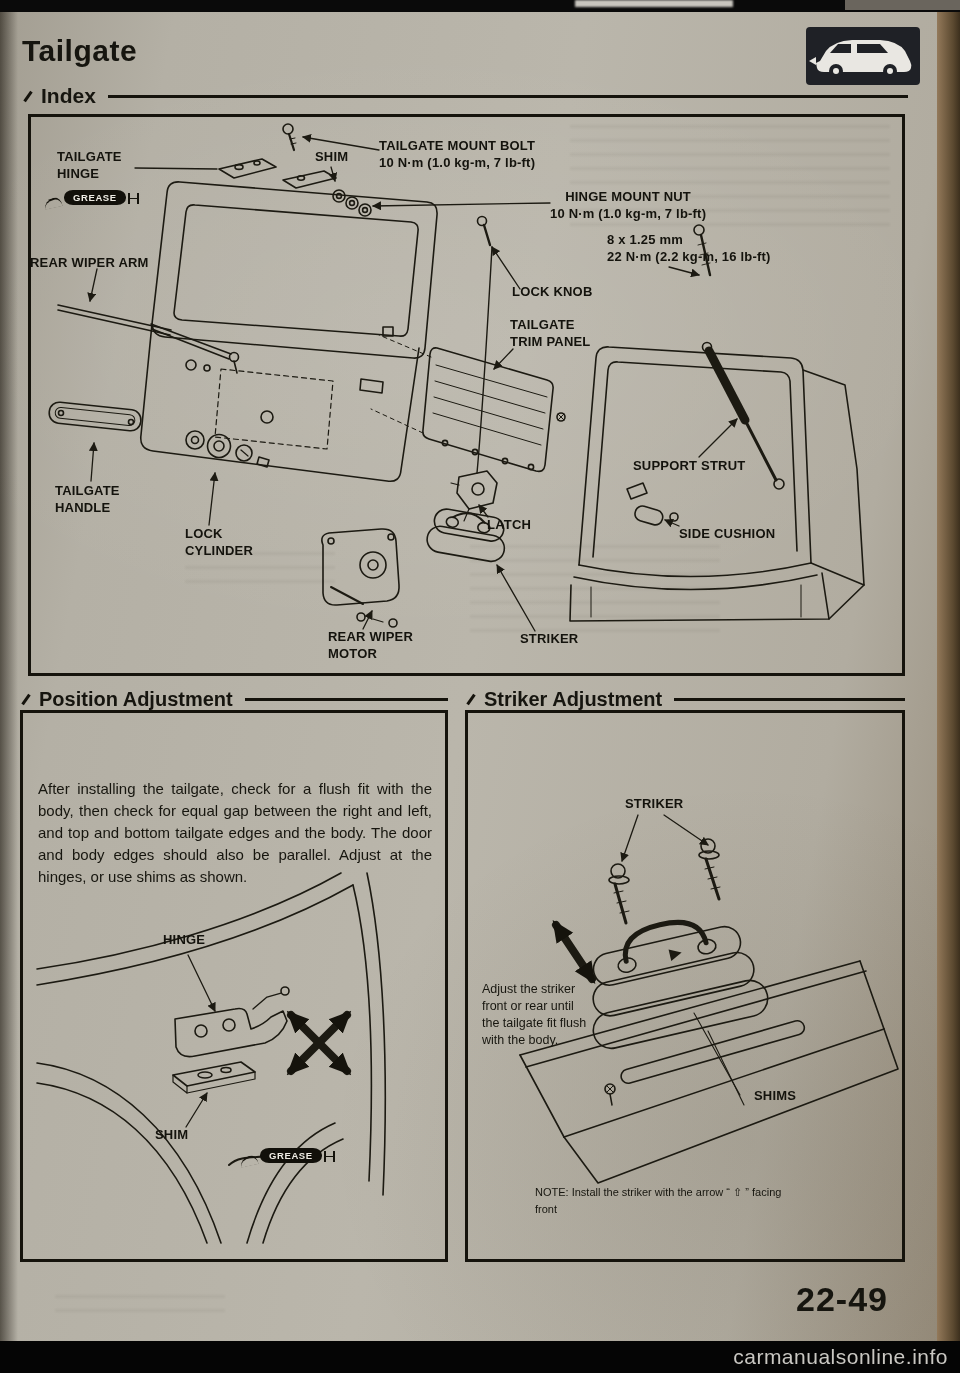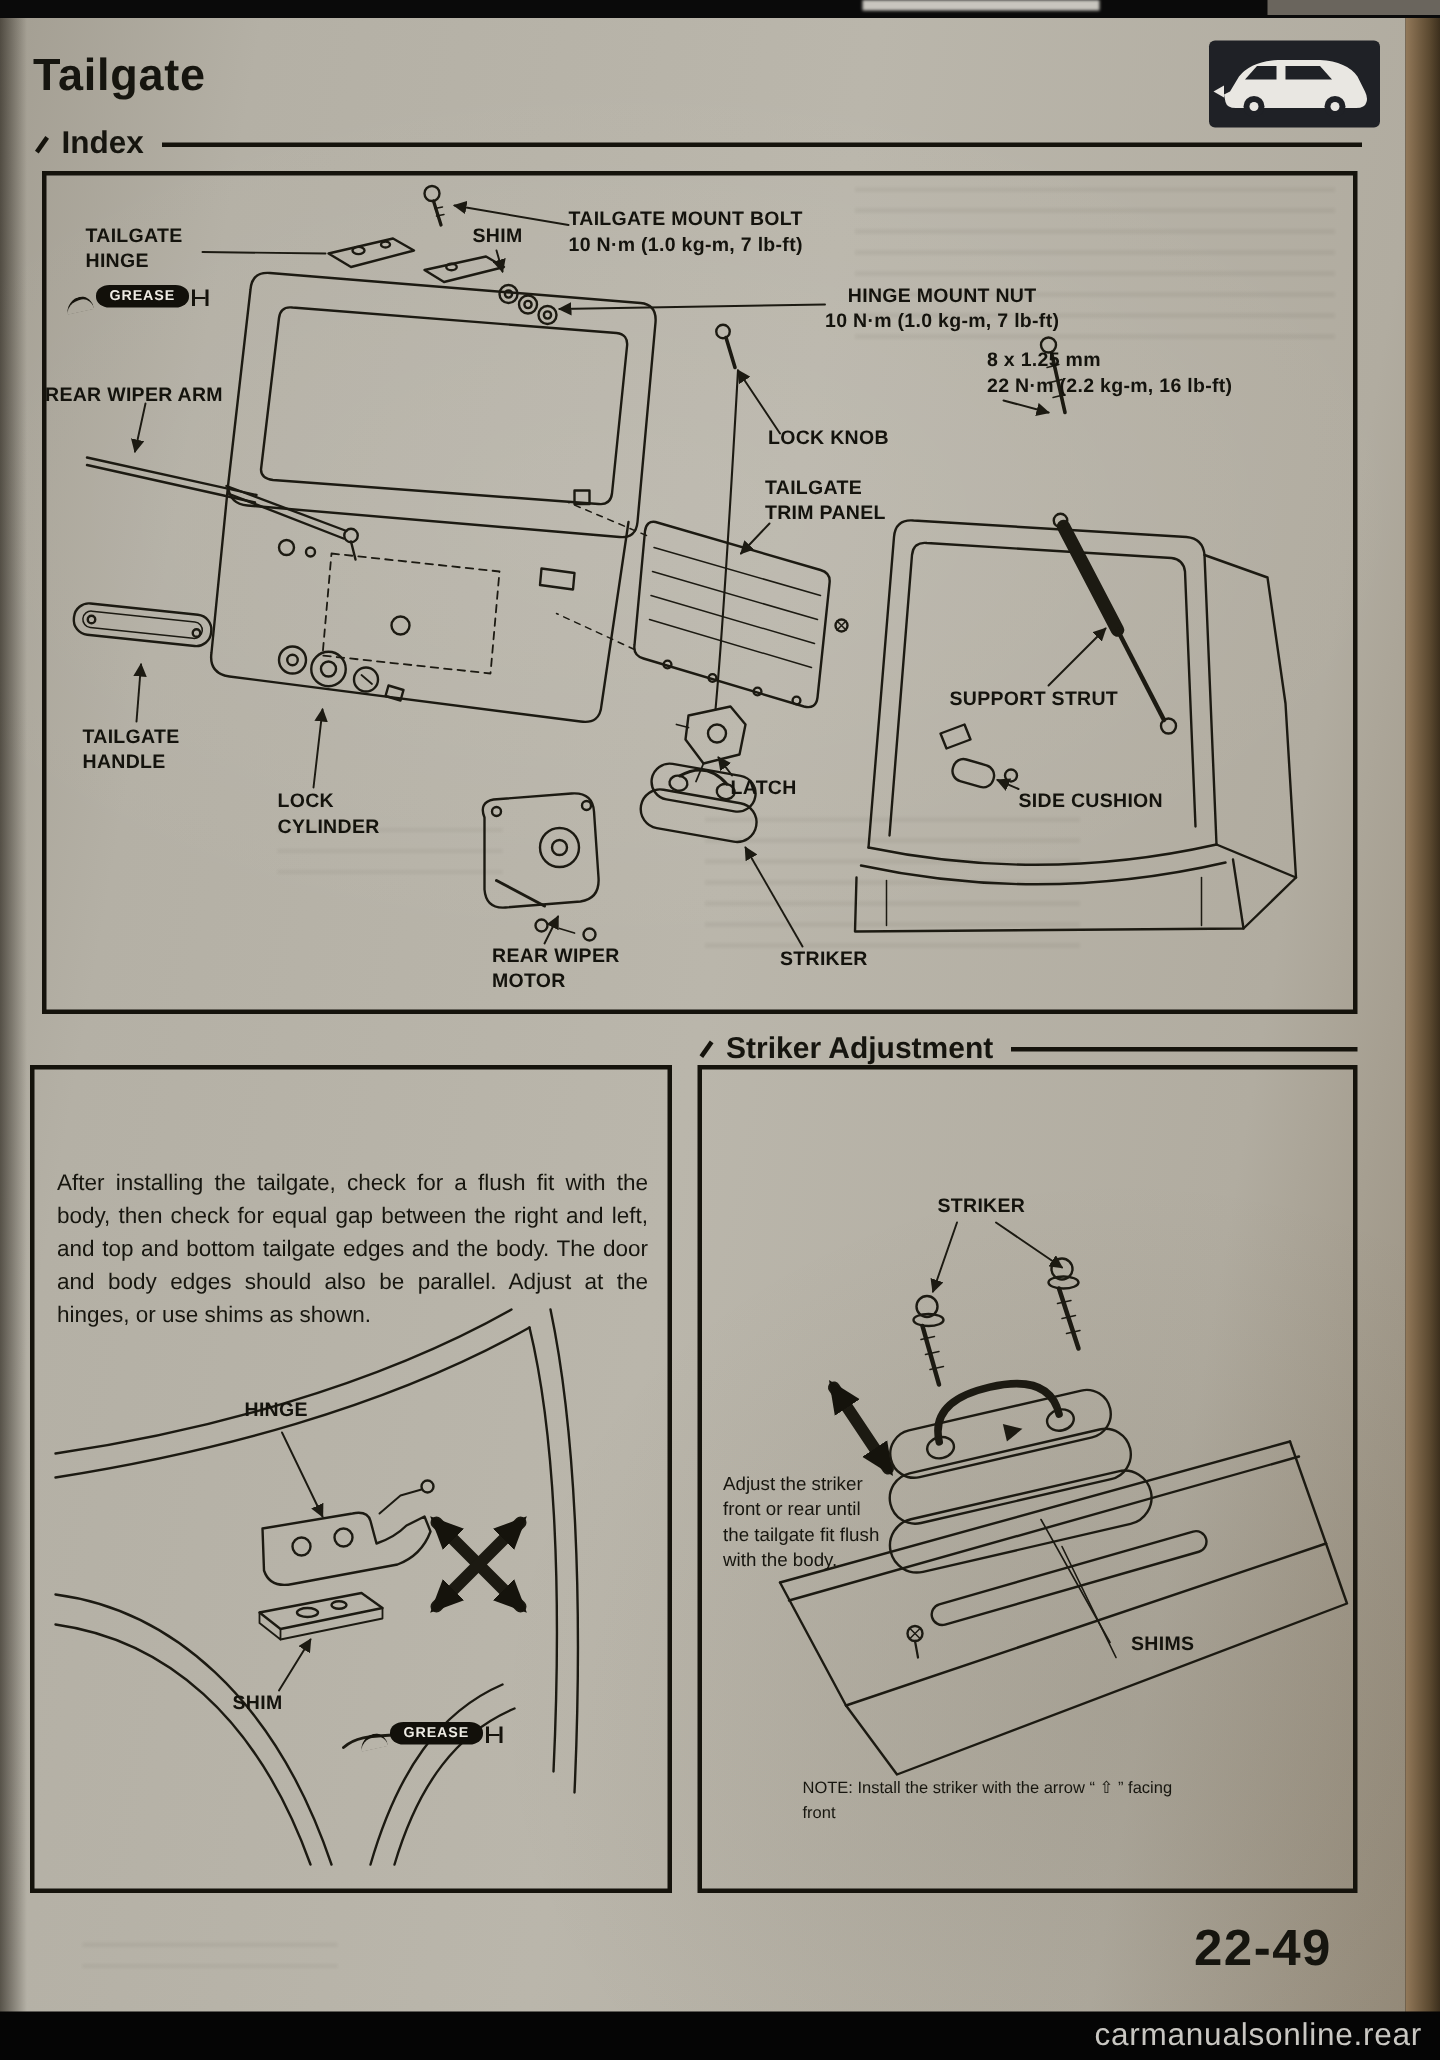--- a/index.html
+++ b/index.html
@@ -257,37 +257,42 @@
   </div>
 
   <div class="lbl" style="left:57px; top:148px;">TAILGATE
 HINGE</div>
   <div class="grease-tag" style="left:64px; top:190px;"><span>GREASE</span></div>
   <div class="lbl" style="left:315px; top:148px;">SHIM</div>
   <div class="lbl" style="left:379px; top:137px;">TAILGATE MOUNT BOLT
 10 N·m (1.0 kg-m, 7 lb-ft)</div>
   <div class="lbl" style="left:550px; top:188px;text-align:center;">HINGE MOUNT NUT
 10 N·m (1.0 kg-m, 7 lb-ft)</div>
-  <div class="lbl" style="left:658px; top:231px;">8 x 1.25 mm
+  <div class="lbl" style="left:607px; top:231px;">8 x 1.25 mm
 22 N·m (2.2 kg-m, 16 lb-ft)</div>
   <div class="lbl" style="left:30px; top:254px;">REAR WIPER ARM</div>
   <div class="lbl" style="left:512px; top:283px;">LOCK KNOB</div>
   <div class="lbl" style="left:510px; top:316px;">TAILGATE
 TRIM PANEL</div>
   <div class="lbl" style="left:633px; top:457px;">SUPPORT STRUT</div>
   <div class="lbl" style="left:55px; top:482px;">TAILGATE
 HANDLE</div>
   <div class="lbl" style="left:185px; top:525px;">LOCK
 CYLINDER</div>
   <div class="lbl" style="left:487px; top:516px;">LATCH</div>
   <div class="lbl" style="left:679px; top:525px;">SIDE CUSHION</div>
   <div class="lbl" style="left:328px; top:628px;">REAR WIPER
 MOTOR</div>
   <div class="lbl" style="left:520px; top:630px;">STRIKER</div>
 
+  <div class="sec-head" style="left:20px; top:688px; width:428px;">
+    <span class="tick"></span>
+    <span class="sec-title" style="font-size:20px;">Position Adjustment</span>
+    <span class="rule"></span>
+  </div>
 
   <div class="frame" style="left:20px; top:710px; width:428px; height:552px;">
     <svg class="art" viewBox="0 0 422 546" preserveAspectRatio="none">
       <defs>
         <marker id="ah2" markerUnits="userSpaceOnUse" markerWidth="9" markerHeight="9" viewBox="0 0 9 9" refX="8" refY="4.5" orient="auto">
           <path d="M0,0 L9,4.5 L0,9 Z" fill="#1c1a12" stroke="none"></path>
         </marker>
         <marker id="ah2b" markerUnits="userSpaceOnUse" markerWidth="22" markerHeight="22" viewBox="0 0 22 22" refX="16" refY="11" orient="auto-start-reverse">
           <path d="M0,1 L22,11 L0,21 Z" fill="#15130c" stroke="none"></path>
         </marker>
@@ -397,15 +402,15 @@
 front or rear until
 the tailgate fit flush
 with the body.</div>
   <div class="lbl" style="left:739px; top:1087px;margin-left:15px;">SHIMS</div>
   <div class="note-text" style="left:491px; top:1184px; width:396px;">NOTE:  Install the striker with the arrow “ ⇧ ” facing
 front</div>
 
   <div class="page-num">22-49</div>
 
   <div class="bottombar"></div>
-  <div class="watermark">carmanualsonline.rear</div>
+  <div class="watermark">carmanualsonline.info</div>
 
 </div>
 
 </body></html>

